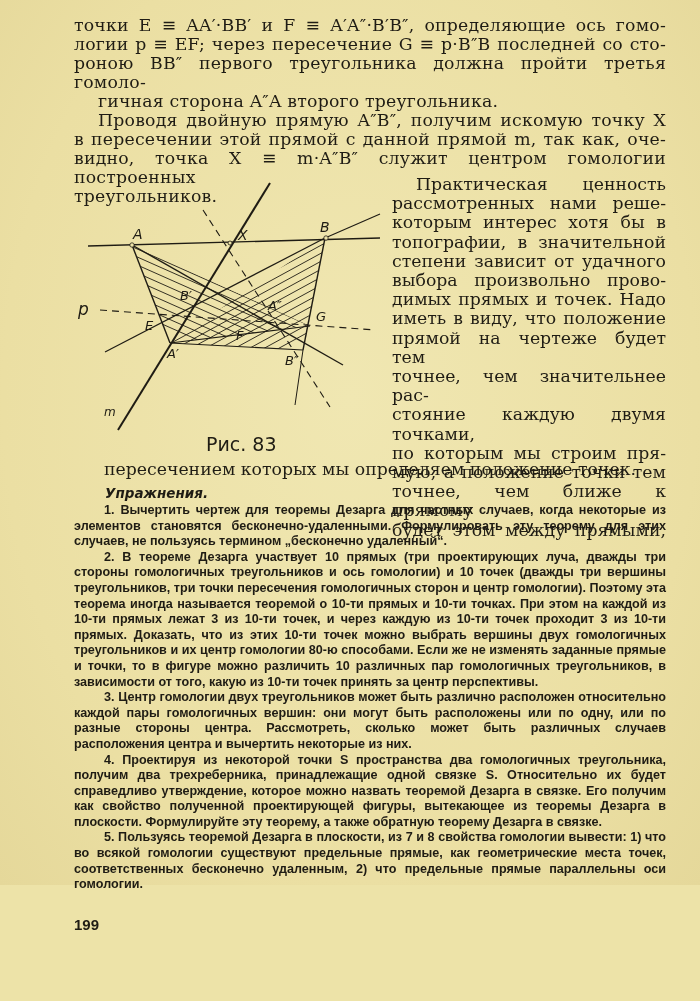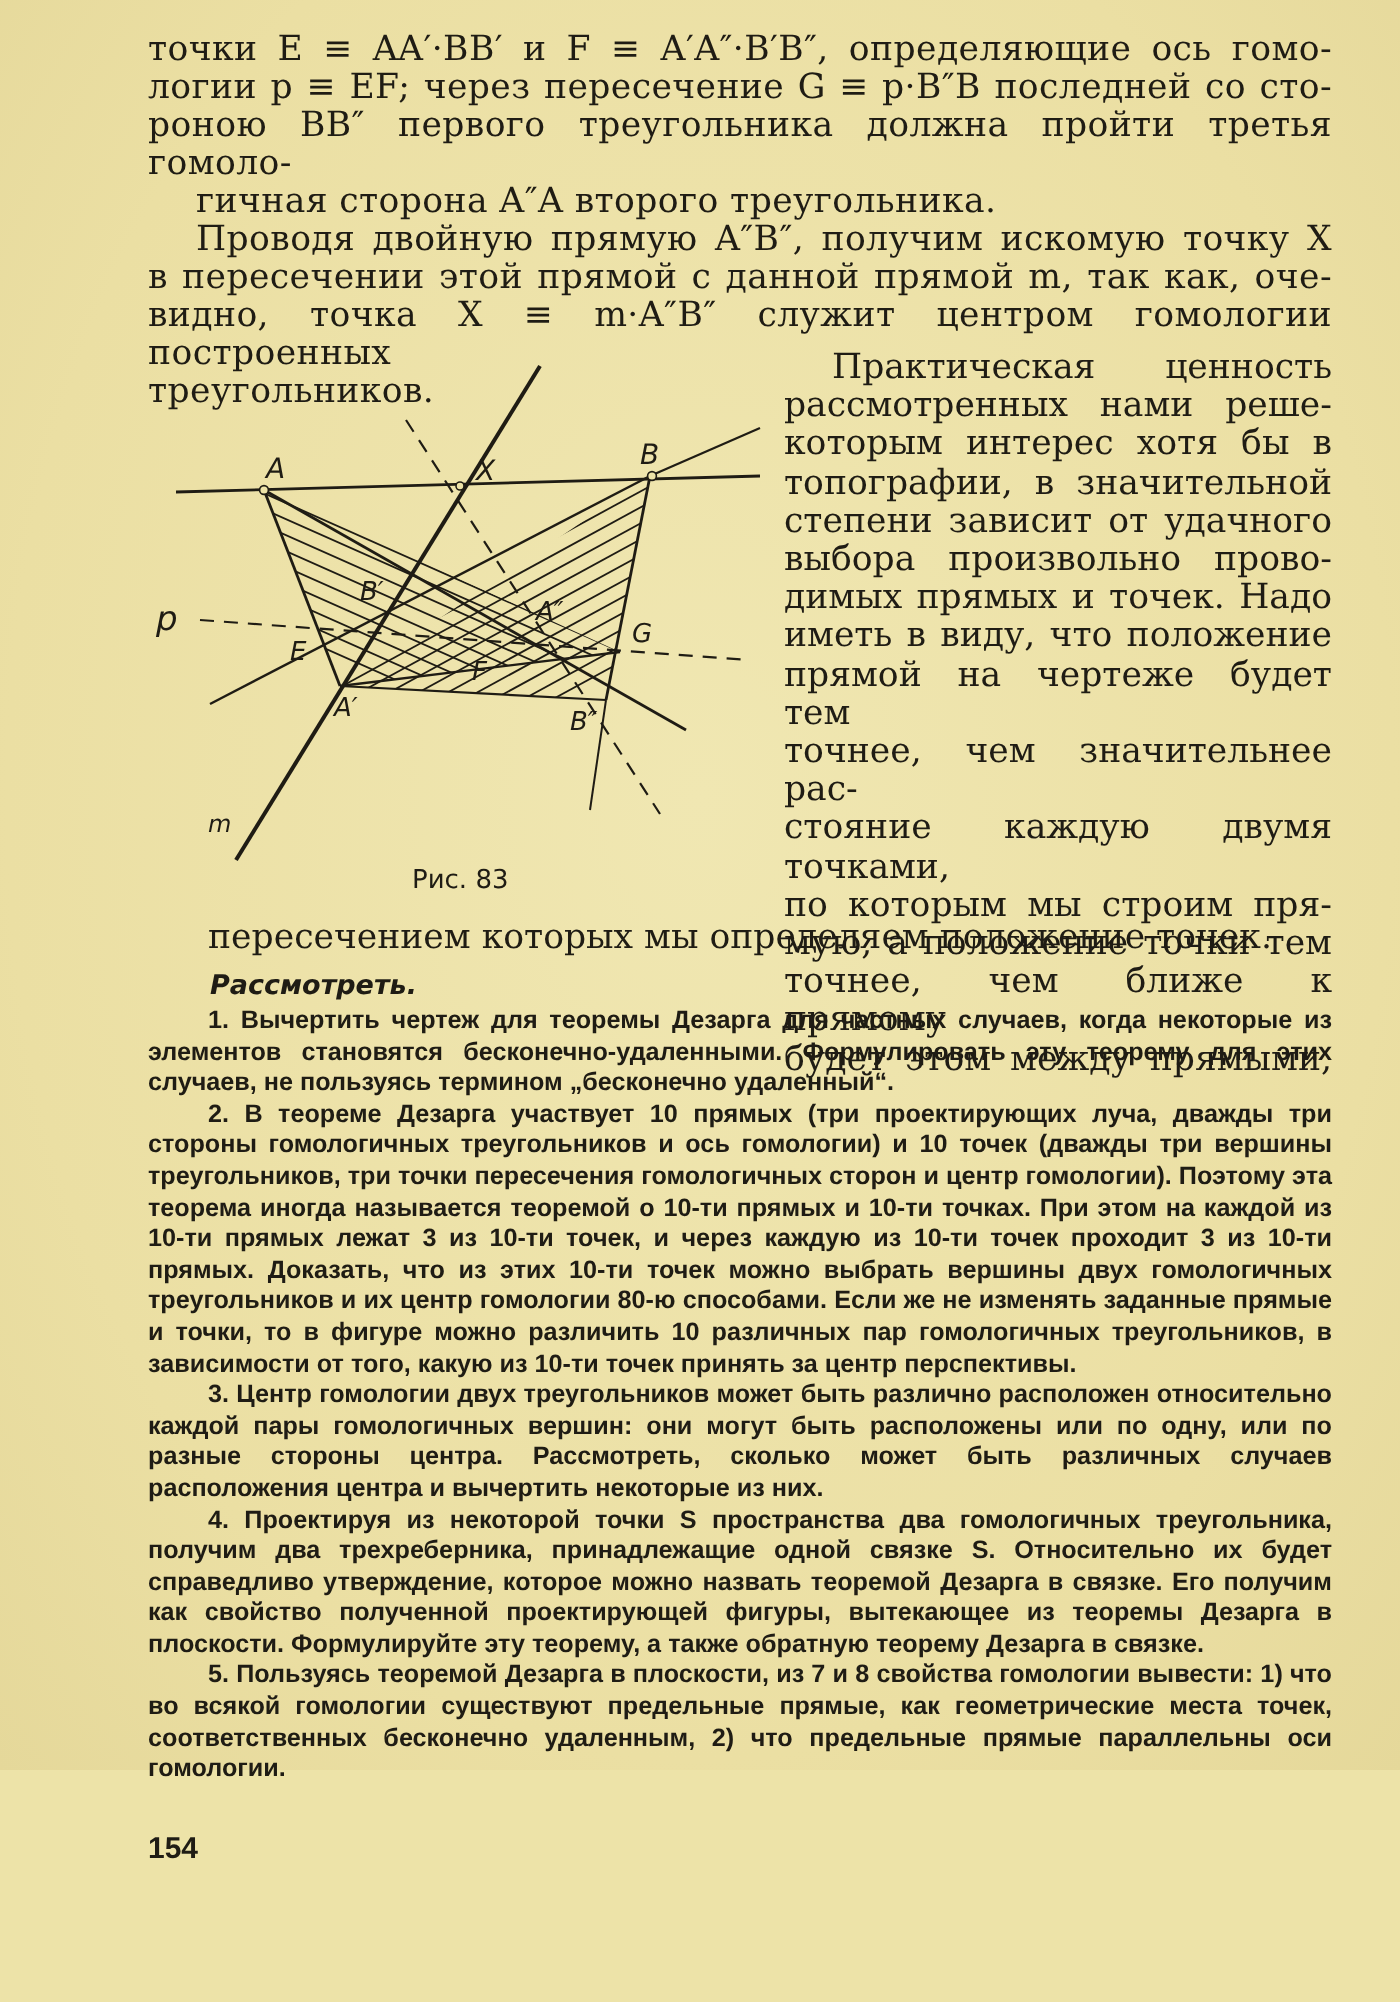--- a/index.html
+++ b/index.html
@@ -12,21 +12,21 @@
   }
   .page { position: absolute; left: 0; top: 0; width: 700px; height: 885px;
     background: radial-gradient(ellipse at 50% 45%, #f0e7b2 0%, #ebdfa3 70%, #e5d89a 100%); }
   .main { position: absolute; left: 74px; width: 592px; font-size: 17.3px; line-height: 19px; letter-spacing: 0.2px; }
   .main p { margin: 0; text-align: justify; text-align-last: justify; }
   .main p.last { text-align-last: left; }
   .main p.indent { text-indent: 24px; }
   .sidetext { position: absolute; left: 392px; top: 175px; width: 274px; font-size: 17.3px; line-height: 19.2px; }
   .sidetext p { margin: 0; text-align: justify; text-align-last: justify; }
   .figure { position: absolute; left: 60px; top: 170px; width: 330px; height: 280px; }
-  .caption { position: absolute; left: 206px; top: 433px; font-size: 13px; font-family: "DejaVu Sans", sans-serif; }
+  .caption { position: absolute; left: 206px; top: 433px; font-size: 19px; font-family: "DejaVu Sans", sans-serif; }
   .bottomline { position: absolute; left: 74px; top: 459px; width: 592px; font-size: 17.3px; text-align: center; }
   .ex-title { position: absolute; left: 105px; top: 485px; font-size: 13.5px; font-style: italic; font-family: "DejaVu Sans", sans-serif; font-weight: bold; }
   .exercises { position: absolute; left: 74px; top: 503px; width: 592px; font-family: "Liberation Sans", sans-serif; font-size: 12.6px; line-height: 15.6px; font-weight: bold; }
   .exercises p { margin: 0; text-align: justify; text-align-last: left; text-indent: 30px; }
   .pagenum { position: absolute; left: 74px; top: 916px; font-family: "Liberation Sans", sans-serif; font-size: 15px; font-weight: bold; }
 </style>
 </head>
 <body>
 
 <div class="page">
@@ -152,24 +152,24 @@
     <p>точнее, чем значительнее рас-</p>
     <p>стояние каждую двумя точками,</p>
     <p>по которым мы строим пря-</p>
     <p>мую, а положение точки тем</p>
     <p>точнее, чем ближе к прямому</p>
     <p>будет этом между прямыми,</p>
   </div>
 
   <div class="bottomline">пересечением которых мы определяем положение точек.</div>
 
-  <div class="ex-title">Рассмотреть.</div>
+  <div class="ex-title">Упражнения.</div>
 
   <div class="exercises">
     <p>1. Вычертить чертеж для теоремы Дезарга для частных случаев, когда некоторые из элементов становятся бесконечно-удаленными. Формулировать эту теорему для этих случаев, не пользуясь термином „бесконечно удаленный“.</p>
     <p>2. В теореме Дезарга участвует 10 прямых (три проектирующих луча, дважды три стороны гомологичных треугольников и ось гомологии) и 10 точек (дважды три вершины треугольников, три точки пересечения гомологичных сторон и центр гомологии). Поэтому эта теорема иногда называется теоремой о 10-ти прямых и 10-ти точках. При этом на каждой из 10-ти прямых лежат 3 из 10-ти точек, и через каждую из 10-ти точек проходит 3 из 10-ти прямых. Доказать, что из этих 10-ти точек можно выбрать вершины двух гомологичных треугольников и их центр гомологии 80-ю способами. Если же не изменять заданные прямые и точки, то в фигуре можно различить 10 различных пар гомологичных треугольников, в зависимости от того, какую из 10-ти точек принять за центр перспективы.</p>
     <p>3. Центр гомологии двух треугольников может быть различно расположен относительно каждой пары гомологичных вершин: они могут быть расположены или по одну, или по разные стороны центра. Рассмотреть, сколько может быть различных случаев расположения центра и вычертить некоторые из них.</p>
     <p>4. Проектируя из некоторой точки S пространства два гомологичных треугольника, получим два трехреберника, принадлежащие одной связке S. Относительно их будет справедливо утверждение, которое можно назвать теоремой Дезарга в связке. Его получим как свойство полученной проектирующей фигуры, вытекающее из теоремы Дезарга в плоскости. Формулируйте эту теорему, а также обратную теорему Дезарга в связке.</p>
     <p>5. Пользуясь теоремой Дезарга в плоскости, из 7 и 8 свойства гомологии вывести: 1) что во всякой гомологии существуют предельные прямые, как геометрические места точек, соответственных бесконечно удаленным, 2) что предельные прямые параллельны оси гомологии.</p>
   </div>
 
-  <div class="pagenum">154</div>
+  <div class="pagenum">199</div>
 </div>
 
 </body></html>

